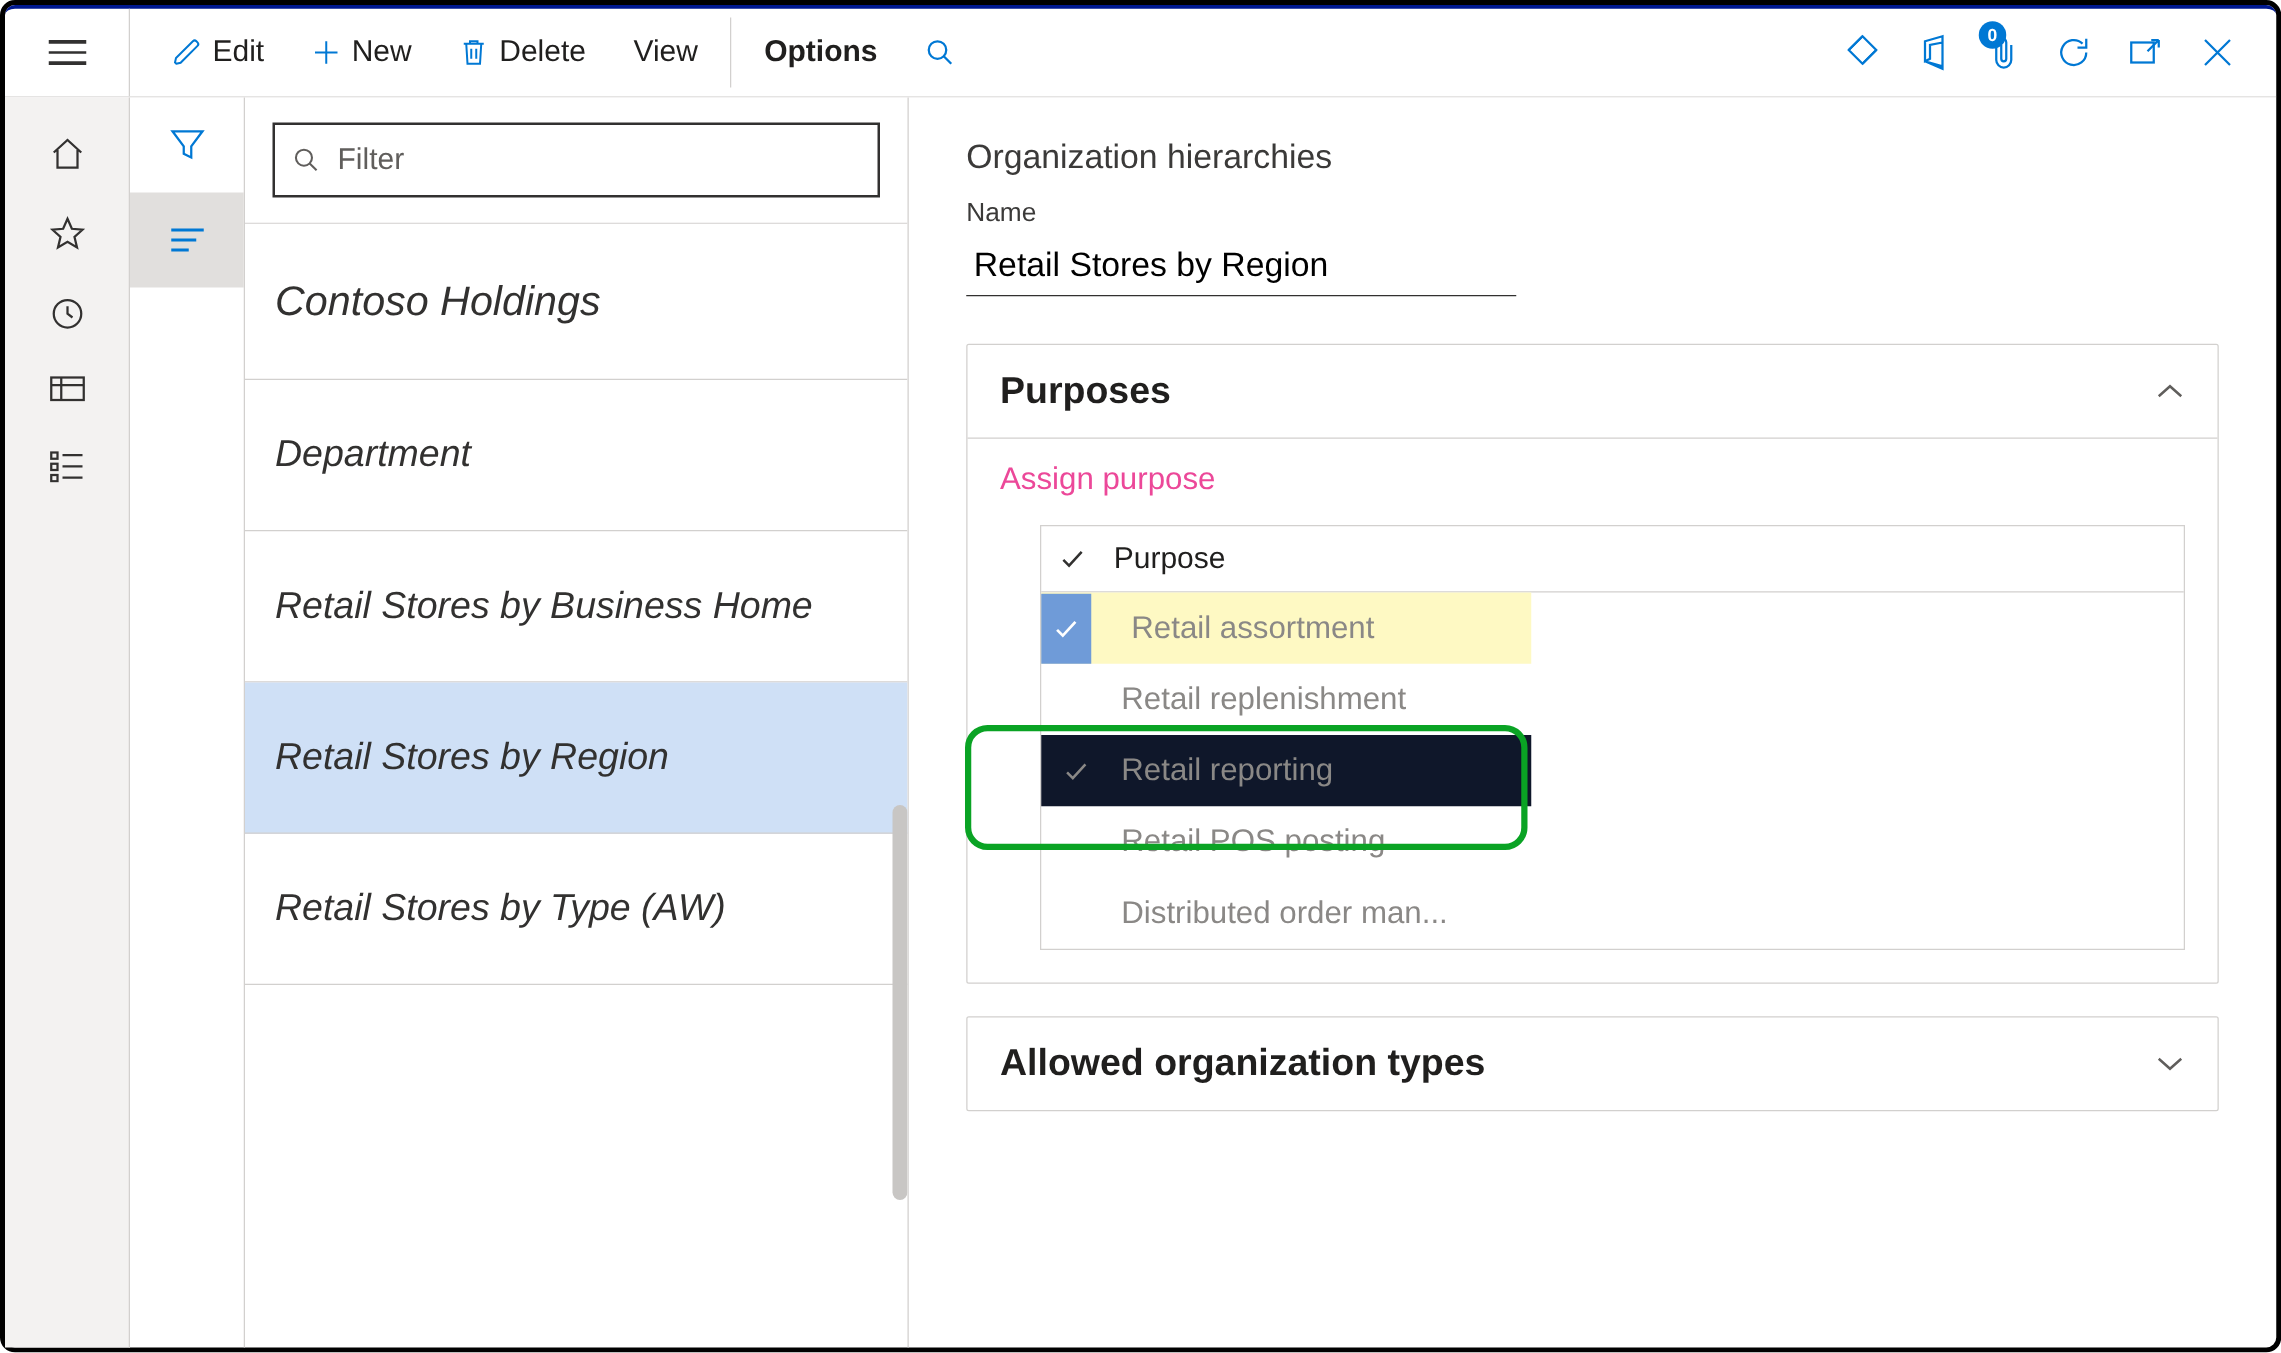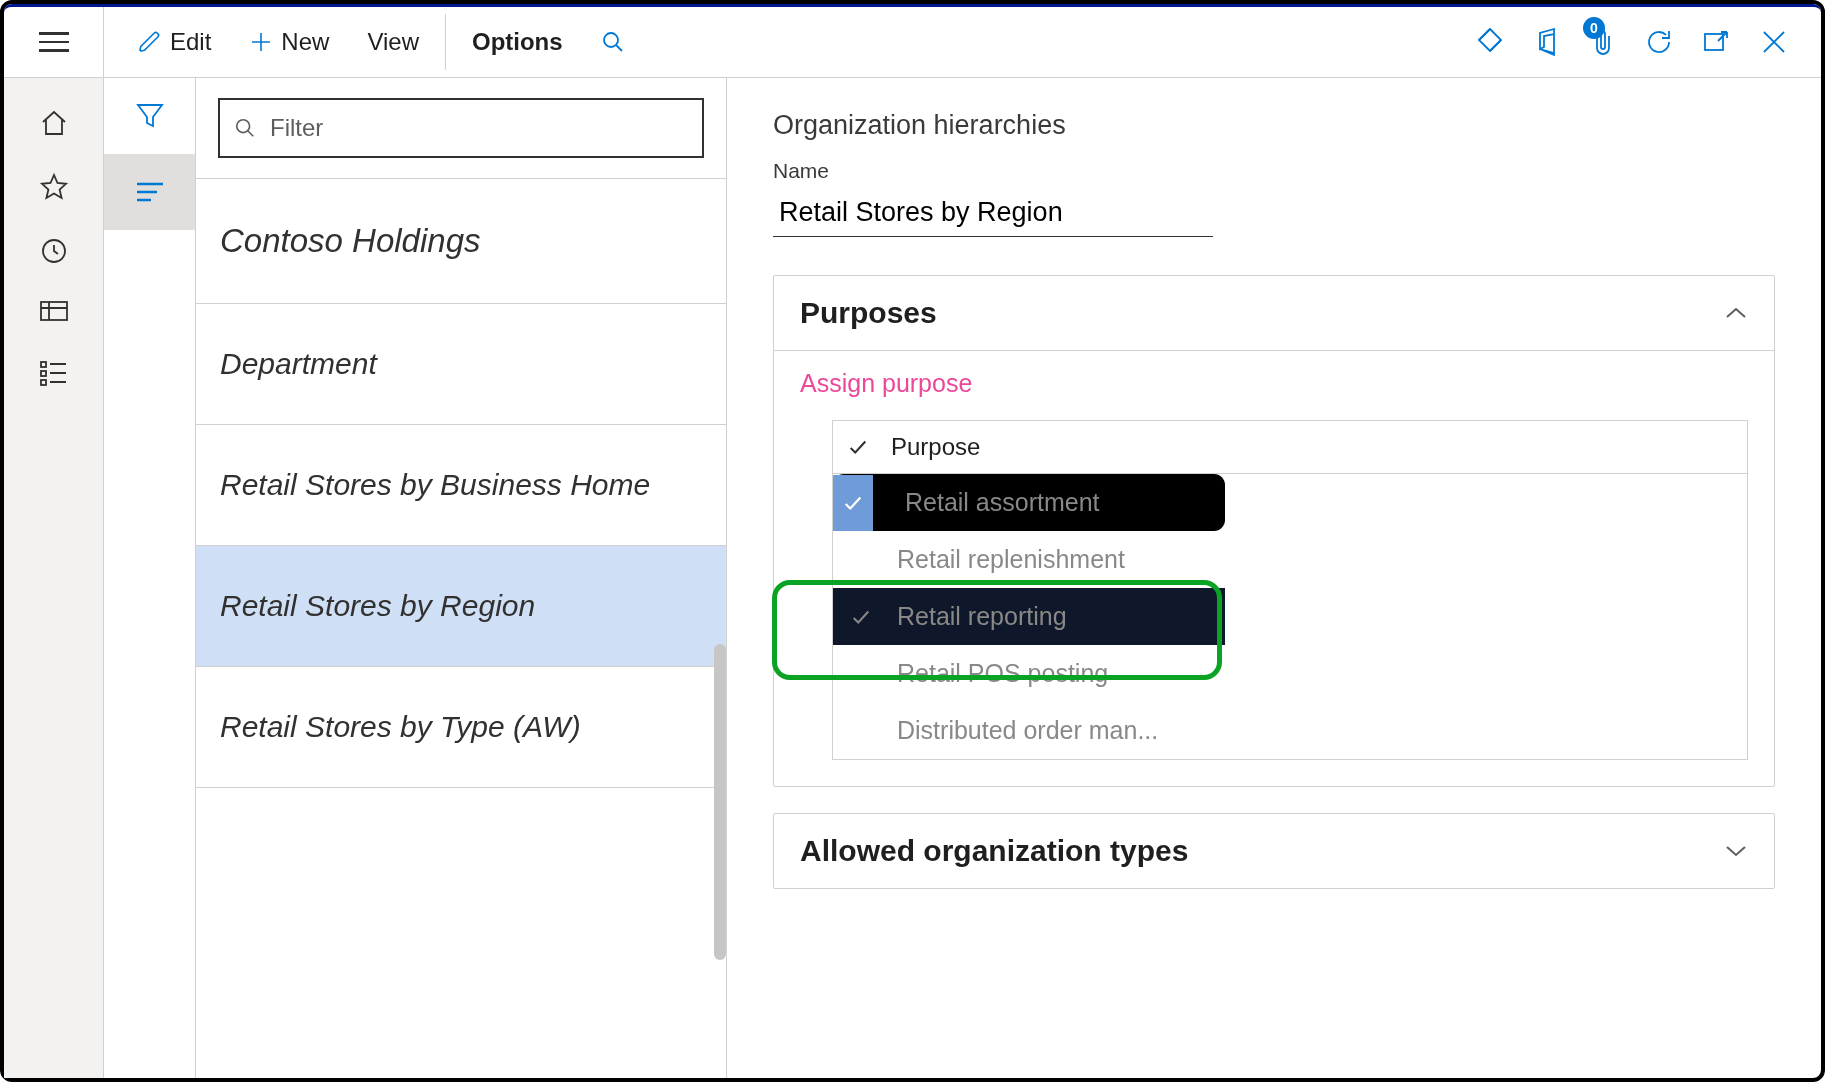--- a/index.html
+++ b/index.html
@@ -275,21 +275,21 @@
     width: 392px;
     position: relative;
   }
   .prow .chk {
     width: 28px;
     display: flex;
     justify-content: center;
   }
   .prow.sel { background: #0f172a; }
   .prow.hl .chk { background: #6f9bd8; color:#fff; width: 40px; height: 56px; margin:-14px 10px -14px -14px; display:flex; align-items:center; justify-content:center;}
-  .prow.hl { background: #000000; border-radius: 11px; }
+  .prow.hl { background: #fef9c3; }
   .callout {
     position: absolute;
     border: 5px solid #0aa324;
     border-radius: 18px;
     left: -20px;
     top: 472px;
     width: 450px;
     height: 100px;
     pointer-events: none;
   }
@@ -319,20 +319,28 @@
         </span>
         <span>Edit</span>
       </div>
       <div class="tb-btn">
         <span class="ico">
           <svg width="24" height="24" viewBox="0 0 24 24" fill="none" stroke="currentColor" stroke-width="1.6">
               <path d="M12 3v18M3 12h18"></path>
             </svg>
         </span>
         <span>New</span>
+      </div>
+      <div class="tb-btn">
+        <span class="ico">
+          <svg width="24" height="26" viewBox="0 0 24 26" fill="none" stroke="currentColor" stroke-width="1.6">
+              <path d="M4 6h16M9 6V4h6v2M6 6l1 16h10l1-16M10 10v8M14 10v8"></path>
+            </svg>
+        </span>
+        <span>Delete</span>
       </div>
       <div class="tb-btn">
         <span>View</span>
       </div>
       <div class="tb-sep"></div>
       <div class="tb-btn bold">
         <span>Options</span>
       </div>
       <div class="tb-btn">
         <span class="ico">

